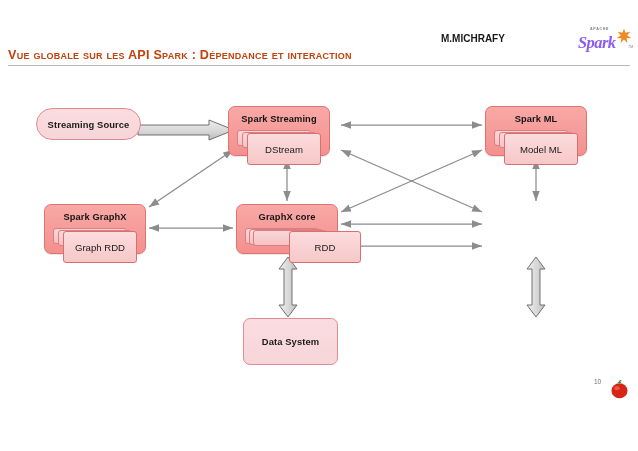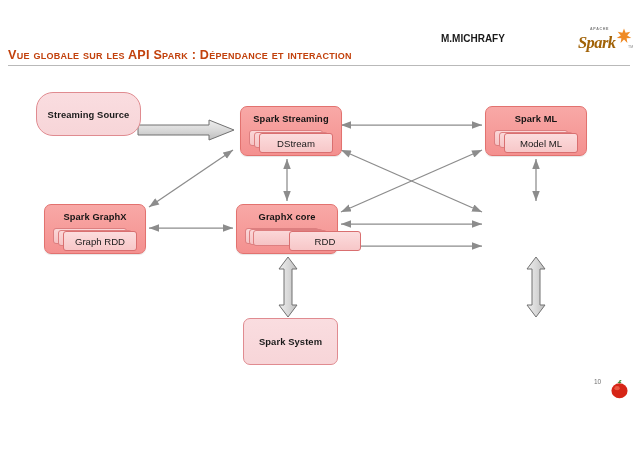--- a/index.html
+++ b/index.html
@@ -72,21 +72,21 @@
     font-family: "Liberation Sans", sans-serif;
     font-weight: bold;
   }
   #spark-logo-word {
     position: absolute;
     left: 0px;
     top: 6px;
     font-size: 16.5px;
     font-style: italic;
     font-weight: bold;
-    color: #a16207;
+    color: #8b5cf6;
     font-family: "Liberation Serif", serif;
     letter-spacing: -0.6px;
   }
   #spark-logo-star {
     position: absolute;
     left: 38px;
     top: 1px;
     width: 16px;
     height: 16px;
   }
@@ -162,21 +162,21 @@
     background: linear-gradient(180deg, #fbd7d8 0%, #f6c3c4 100%);
     width: calc(100% - 10px);
     height: 16px;
   }
   .stack-front {
     position: absolute;
     box-sizing: border-box;
     left: 10px;
     top: 3px;
     width: calc(100% - 10px);
-    height: 20px;
+    height: 32px;
     border: 1px solid #d96f70;
     border-radius: 3px;
     background: linear-gradient(180deg, #fcdcdd 0%, #f7c7c8 100%);
     display: flex;
     align-items: center;
     justify-content: center;
   }
   .stack-label {
     font-size: 9.6px;
     color: #1a1a1a;
@@ -283,25 +283,25 @@
     <defs>
       <linearGradient id="bgGradV2" x1="0" y1="0" x2="1" y2="0">
         <stop offset="0%" stop-color="#efefef"></stop>
         <stop offset="55%" stop-color="#d7d7d7"></stop>
         <stop offset="100%" stop-color="#bdbdbd"></stop>
       </linearGradient>
     </defs>
     <path d="M10,1 L19,13 L14,13 L14,49 L19,49 L10,61 L1,49 L6,49 L6,13 L1,13 Z" fill="url(#bgGradV2)" stroke="#717171" stroke-width="1"></path>
   </svg>
 
-  <div class="node node-plain" style="left:36px; top:92px; width:105px; height:44px;border-radius:17px;">
+  <div class="node node-plain" style="left:36px; top:108px; width:105px; height:32px;border-radius:17px;">
     <div class="node-title">Streaming Source</div>
   </div>
 
-  <div class="node node-module" style="left:240px; top:106px; width:102px; height:50px;">
+  <div class="node node-module" style="left:228px; top:106px; width:102px; height:50px;">
     <div class="node-title">Spark Streaming</div>
     <div class="stack">
       <div class="stack-sheet" style="left:0px; top:0px;"></div>
       <div class="stack-sheet" style="left:5px; top:1.5px;"></div>
       <div class="stack-front">
         <span class="stack-label">DStream</span>
       </div>
     </div>
   </div>
 
@@ -334,21 +334,21 @@
       <div class="stack-sheet" style="left:4px; top:1px;"></div>
       <div class="stack-sheet" style="left:8px; top:2px;"></div>
       <div class="stack-front" style="left:12px; top:3px; width:calc(100% - 12px);margin-left:32px;">
         <span class="stack-label">RDD</span>
       </div>
     </div>
   </div>
 
 
   <div class="node node-plain" style="left:243px; top:318px; width:95px; height:47px;">
-    <div class="node-title">Spark System</div>
+    <div class="node-title">Data System</div>
   </div>
 
 </div>
 
 <div id="page-number">10</div>
 <svg id="tomato-mark" viewBox="0 0 24 24">
   <path d="M11 3 q1.5 -1.6 3.4 -1.2 q-0.6 1.7 -2.3 2.1 z" fill="#3f8a34"></path>
   <ellipse cx="12" cy="14" rx="9.2" ry="8.6" fill="#d62516"></ellipse>
   <ellipse cx="9.2" cy="11" rx="3.1" ry="2.3" fill="#ef6a52" opacity="0.75"></ellipse>
   <path d="M9.6 4.2 q2.4 -1.1 4.8 0 q-1.3 1.3 -2.4 1.3 q-1.1 0 -2.4 -1.3 z" fill="#3f8a34"></path>

